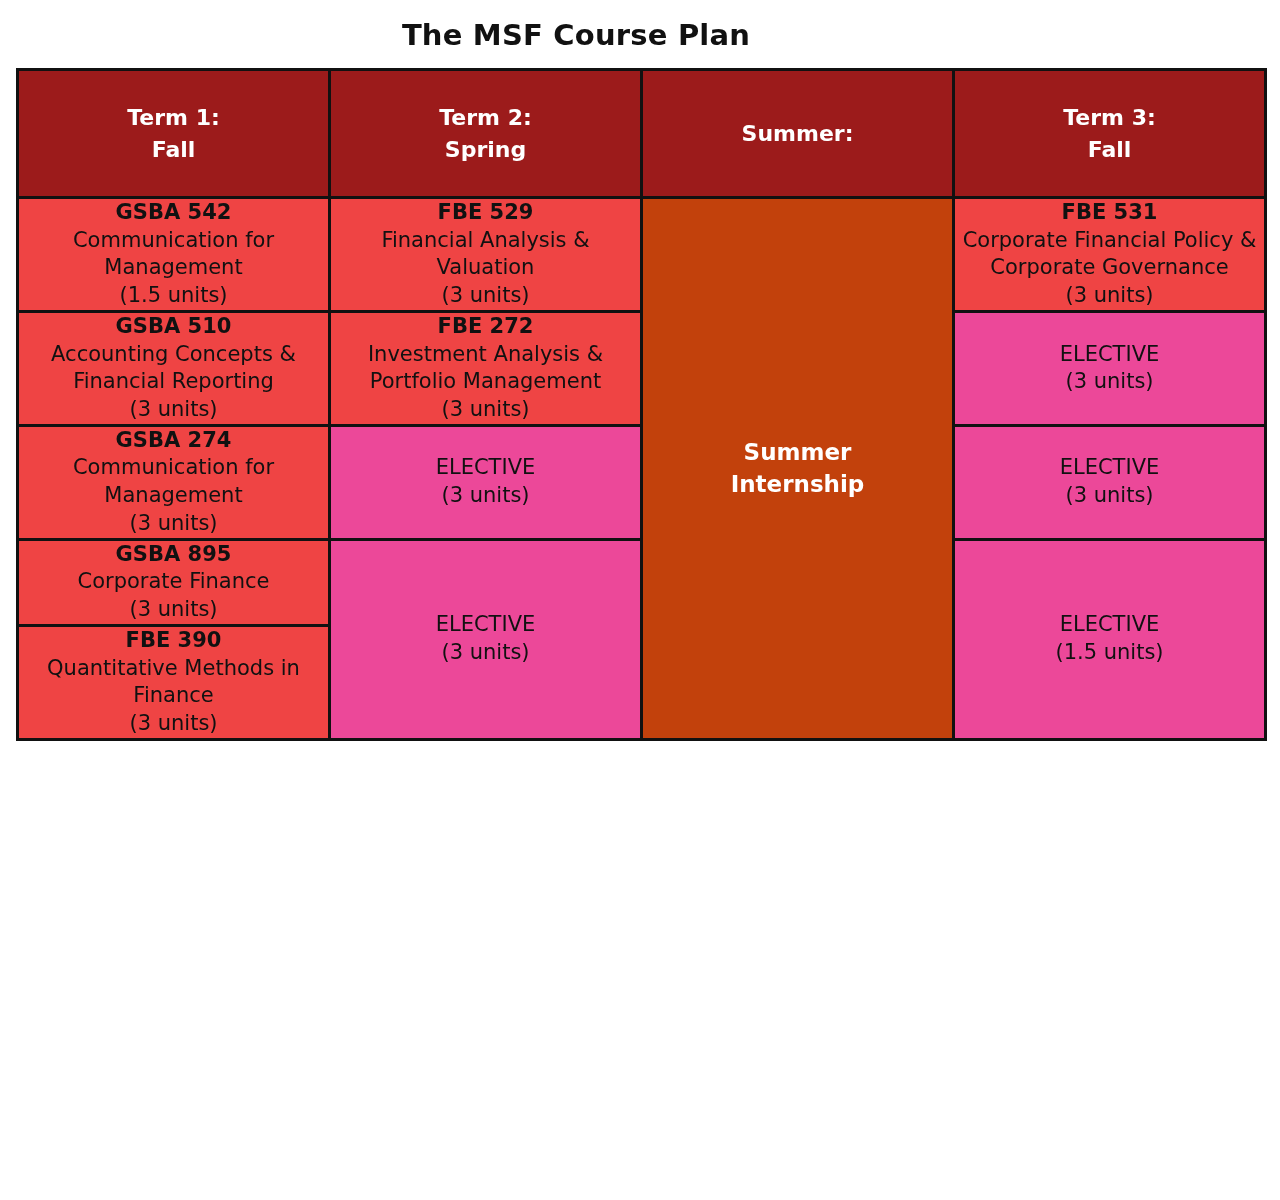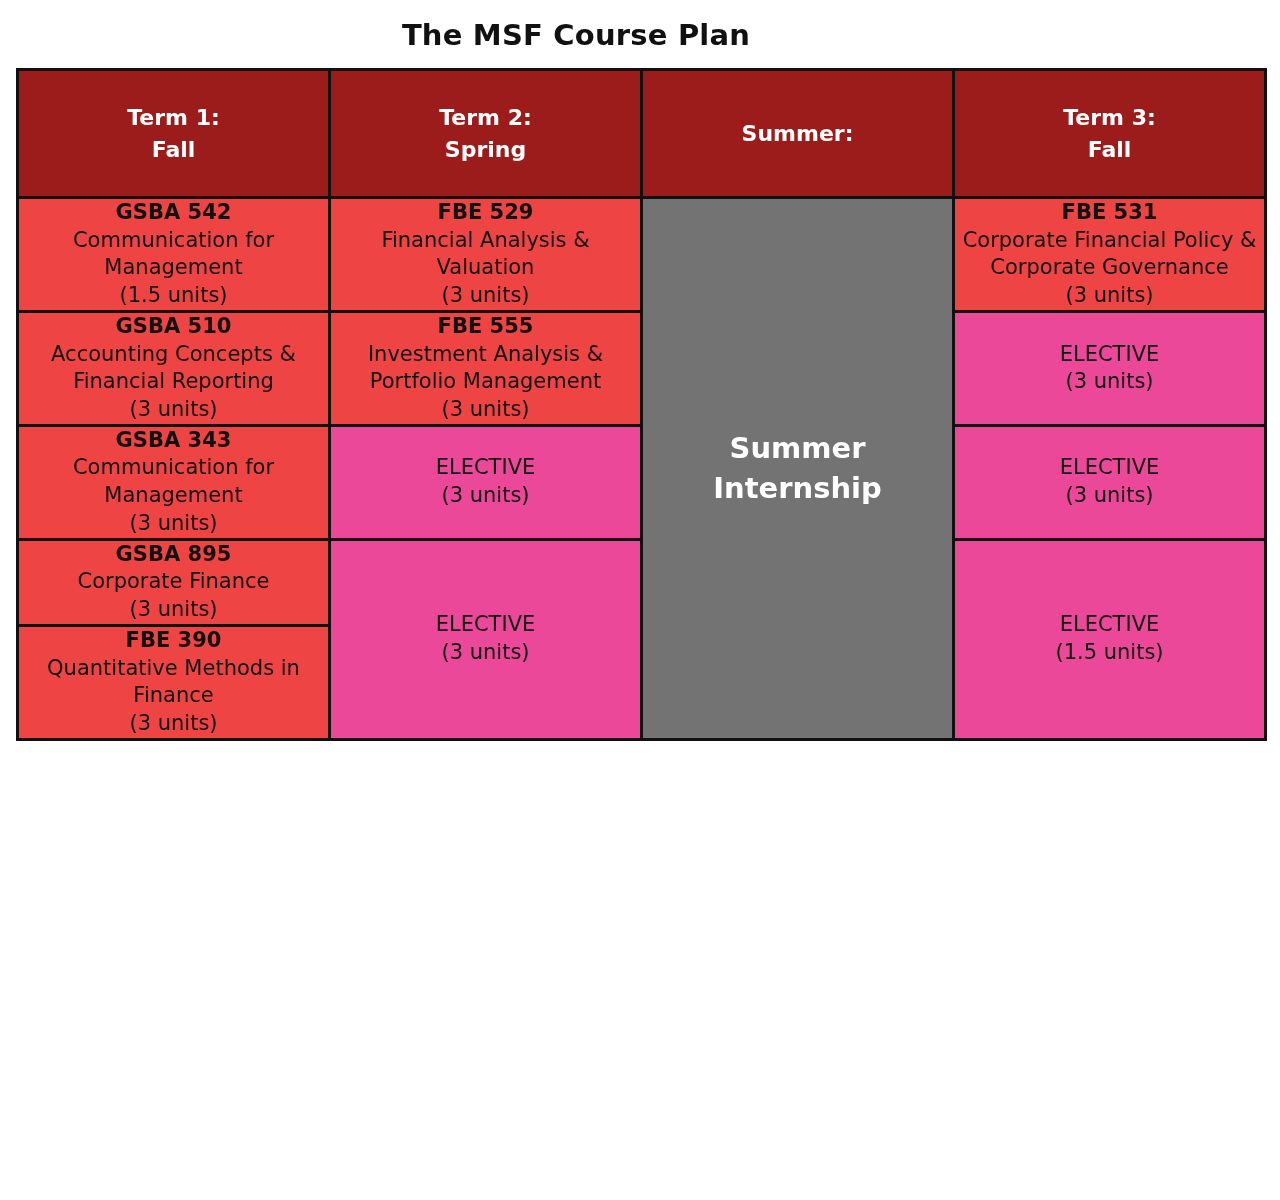--- a/index.html
+++ b/index.html
@@ -62,24 +62,24 @@
     padding: 10px 10px;
     box-sizing: border-box;
   }
   .course {
     background: #ef4444;
   }
   .elective {
     background: #ec4899;
   }
   .summer {
-    background: #737373;
+    background: #c2410c;
     color: #ffffff;
     font-weight: bold;
-    font-size: 29px;
+    font-size: 23px;
     line-height: 1.4;
     text-align: center;
     vertical-align: middle;
   }
   .code {
     font-weight: bold;
     display: block;
   }
   .lines {
     display: block;
@@ -151,33 +151,33 @@
           </td>
         </tr>
 
         <tr>
           <td class="cell course">
             <span class="code">GSBA 510</span>
             <span class="lines">Accounting Concepts &amp; Financial Reporting</span>
             <span class="units">(3 units)</span>
           </td>
           <td class="cell course">
-            <span class="code">FBE 555</span>
+            <span class="code">FBE 272</span>
             <span class="lines">Investment Analysis &amp; Portfolio Management</span>
             <span class="units">(3 units)</span>
           </td>
           <td class="cell elective">
             <span class="lines">ELECTIVE</span>
             <span class="units">(3 units)</span>
           </td>
         </tr>
 
         <tr>
           <td class="cell course">
-            <span class="code">GSBA 343</span>
+            <span class="code">GSBA 274</span>
             <span class="lines">Communication for Management</span>
             <span class="units">(3 units)</span>
           </td>
           <td class="cell elective">
             <span class="lines">ELECTIVE</span>
             <span class="units">(3 units)</span>
           </td>
           <td class="cell elective">
             <span class="lines">ELECTIVE</span>
             <span class="units">(3 units)</span>

